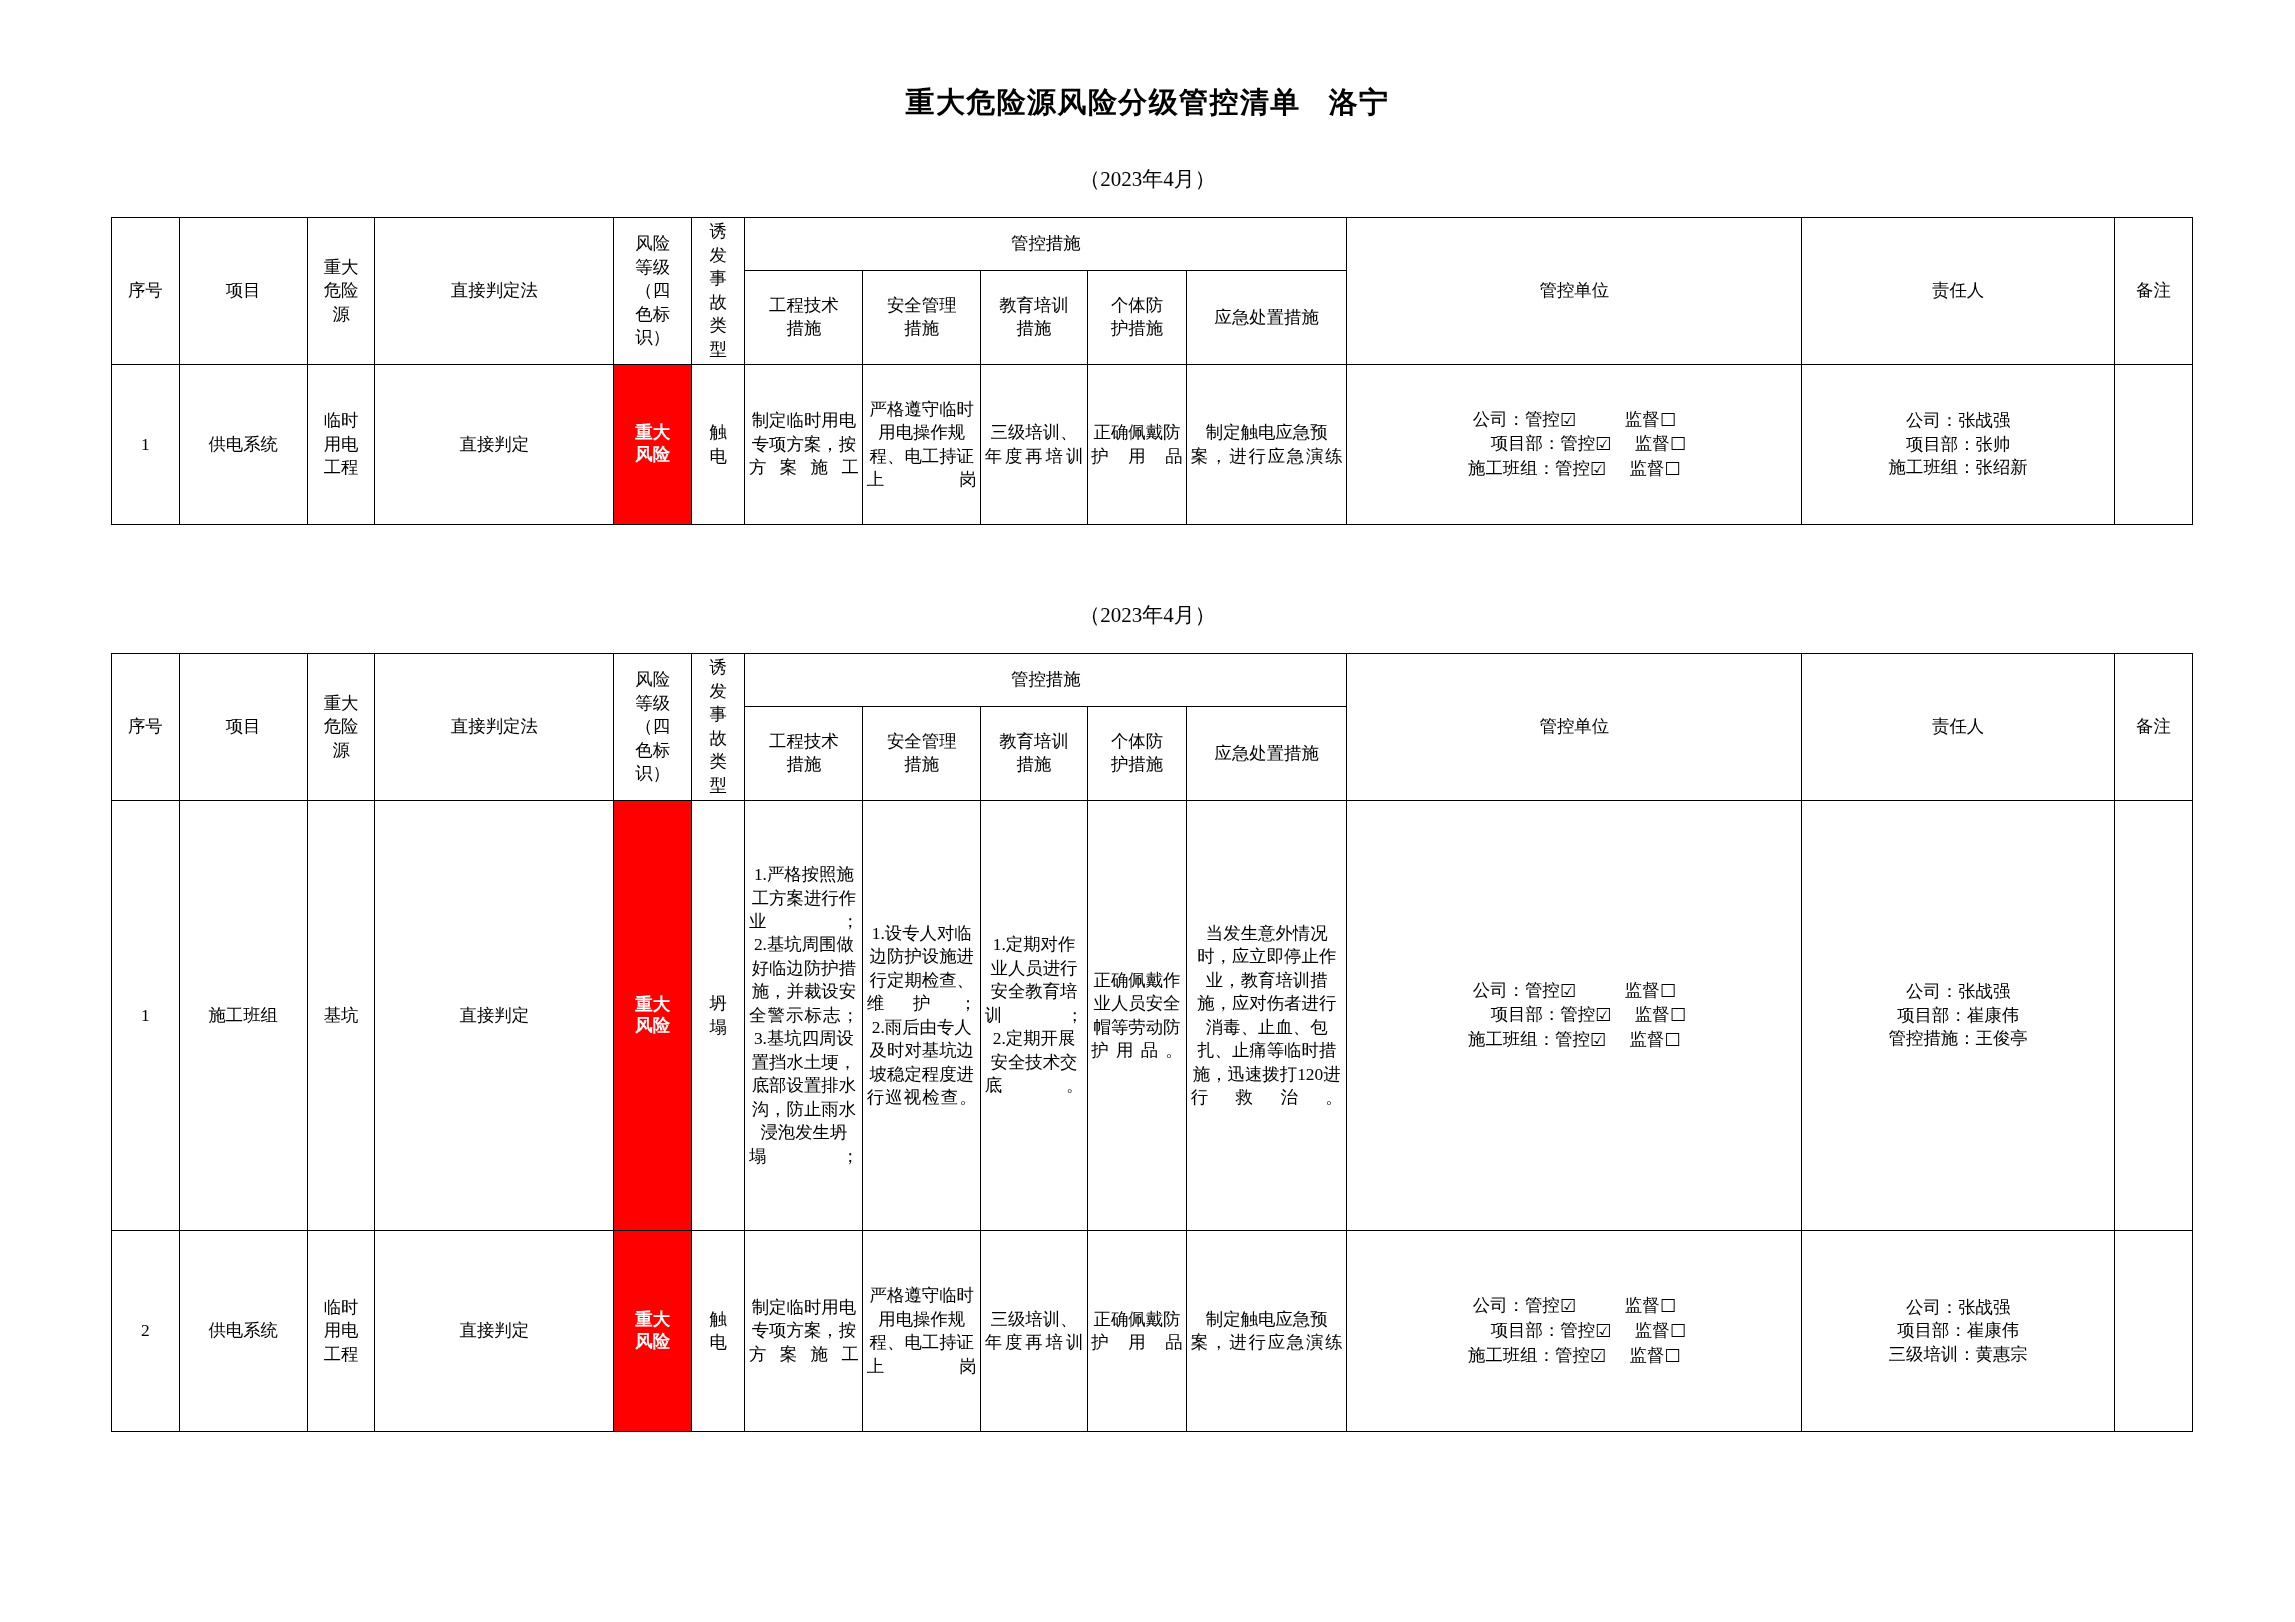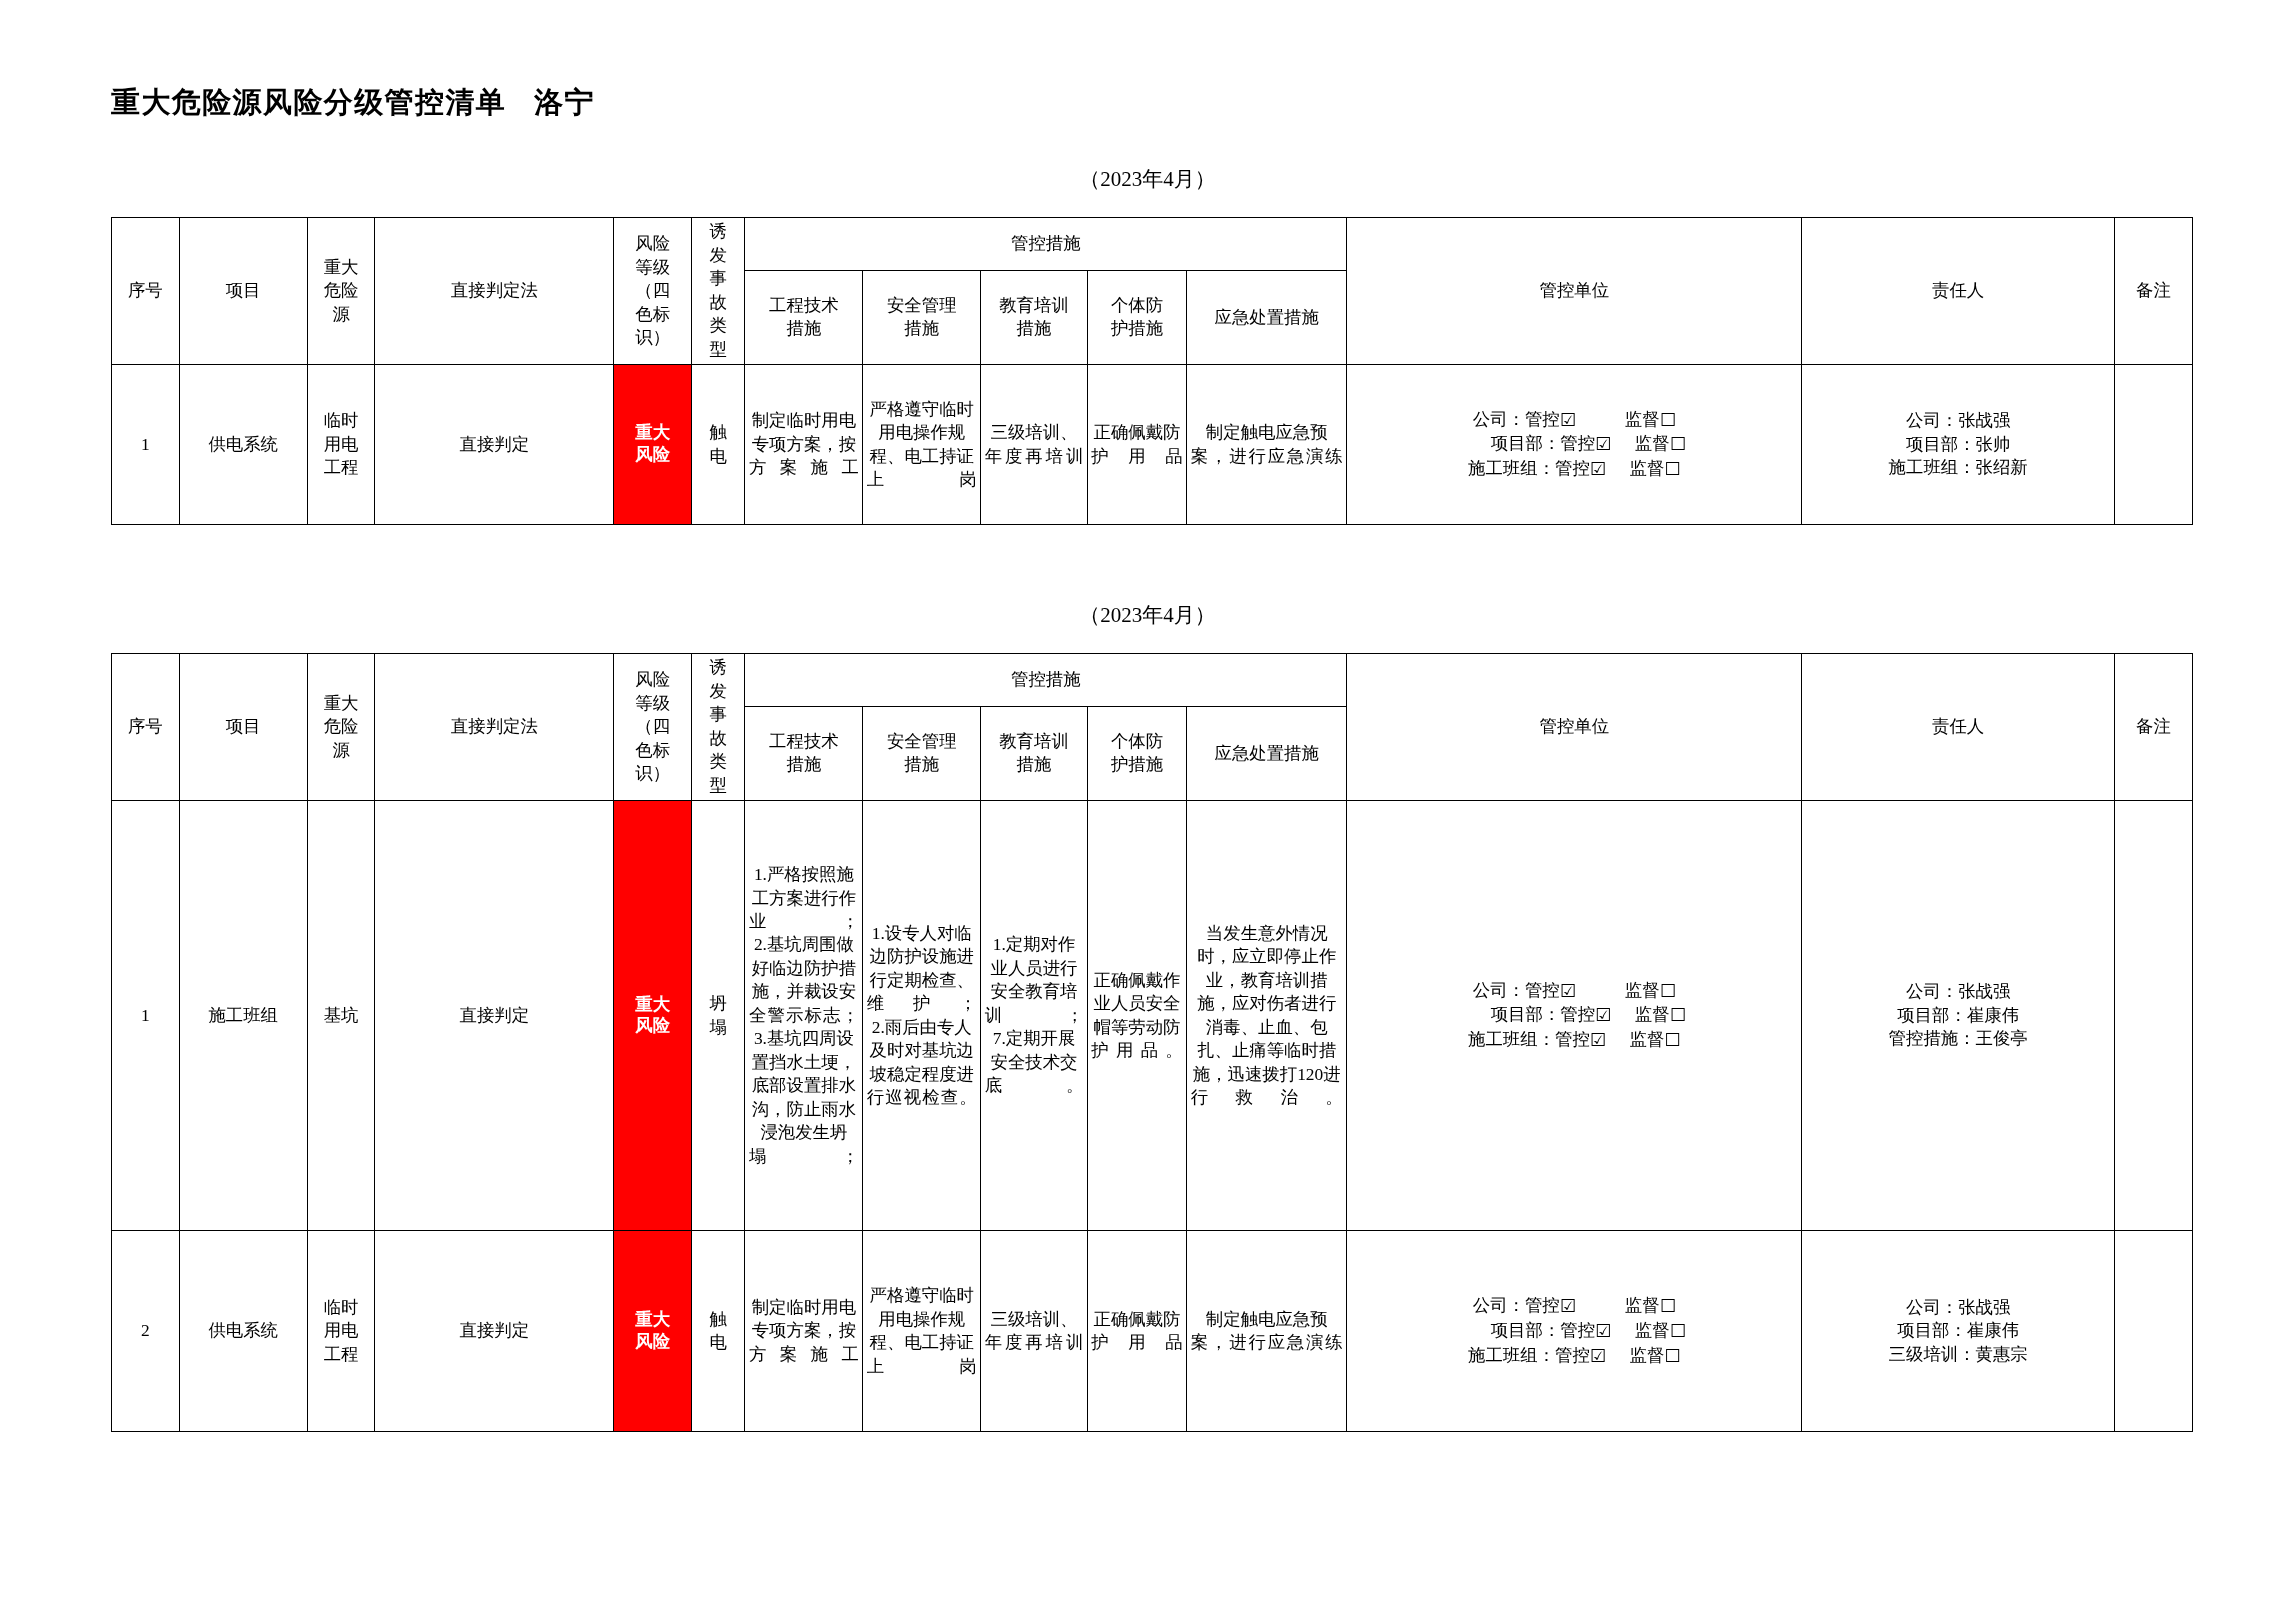--- a/index.html
+++ b/index.html
@@ -11,21 +11,21 @@
     width: 2295px;
     font-family: "Liberation Serif", "DejaVu Serif", serif;
     color: #000000;
   }
   .page {
     width: 2295px;
     box-sizing: border-box;
     padding: 83px 111px 56px 111px;
   }
   .doc-title {
-    text-align: left;
+    text-align: center;
     font-family: Liberation Serif, serif;
     font-weight: bold;
     font-size: 29px;
     letter-spacing: 1.4px;
     margin: 0 0 42px 0;
   }
   .doc-title .suffix {
     margin-left: 28px;
   }
   .doc-subtitle {
@@ -234,21 +234,21 @@
           <td>基坑</td>
           <td>直接判定</td>
           <td class="risk-red"><span class="riskword">重大风险</span></td>
           <td><span class="narrow" style="width:1.15em">坍塌</span></td>
           <td class="cell-just" style="white-space:pre-line">1.严格按照施工方案进行作业；
 2.基坑周围做好临边防护措施，并裁设安全警示标志；
 3.基坑四周设置挡水土埂，底部设置排水沟，防止雨水浸泡发生坍塌；</td>
           <td class="cell-just" style="white-space:pre-line">1.设专人对临边防护设施进行定期检查、维护；
 2.雨后由专人及时对基坑边坡稳定程度进行巡视检查。</td>
           <td class="cell-just" style="white-space:pre-line">1.定期对作业人员进行安全教育培训；
-7.定期开展安全技术交底。</td>
+2.定期开展安全技术交底。</td>
           <td class="cell-just">正确佩戴作业人员安全帽等劳动防护用品。</td>
           <td class="cell-just">当发生意外情况时，应立即停止作业，教育培训措施，应对伤者进行消毒、止血、包扎、止痛等临时措施，迅速拨打120进行救治。</td>
           <td class="unit-cell">
             <div class="unit-line indent1">
               <span class="lbl">公司：</span><span class="opt1">管控</span><span class="chk">☑</span><span class="gap"></span><span>监督</span><span class="chk">☐</span>
             </div>
             <div class="unit-line indent2">
               <span class="lbl">项目部：</span><span class="opt1">管控</span><span class="chk">☑</span><span class="gap" style="width:23.6px"></span><span>监督</span><span class="chk">☐</span>
             </div>
             <div class="unit-line indent3">

